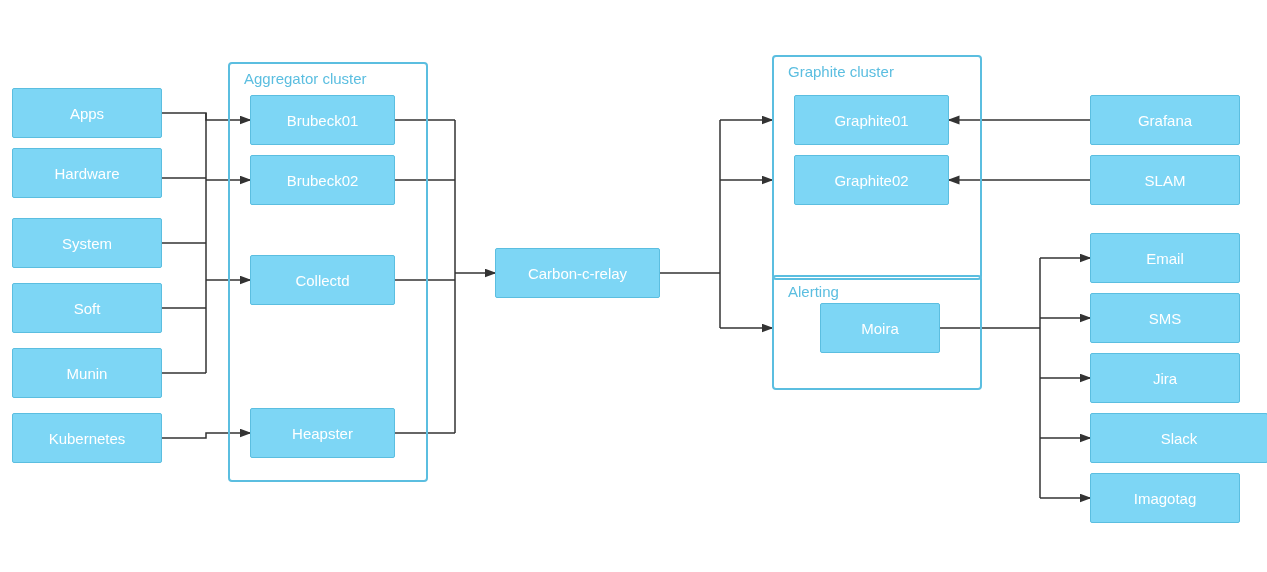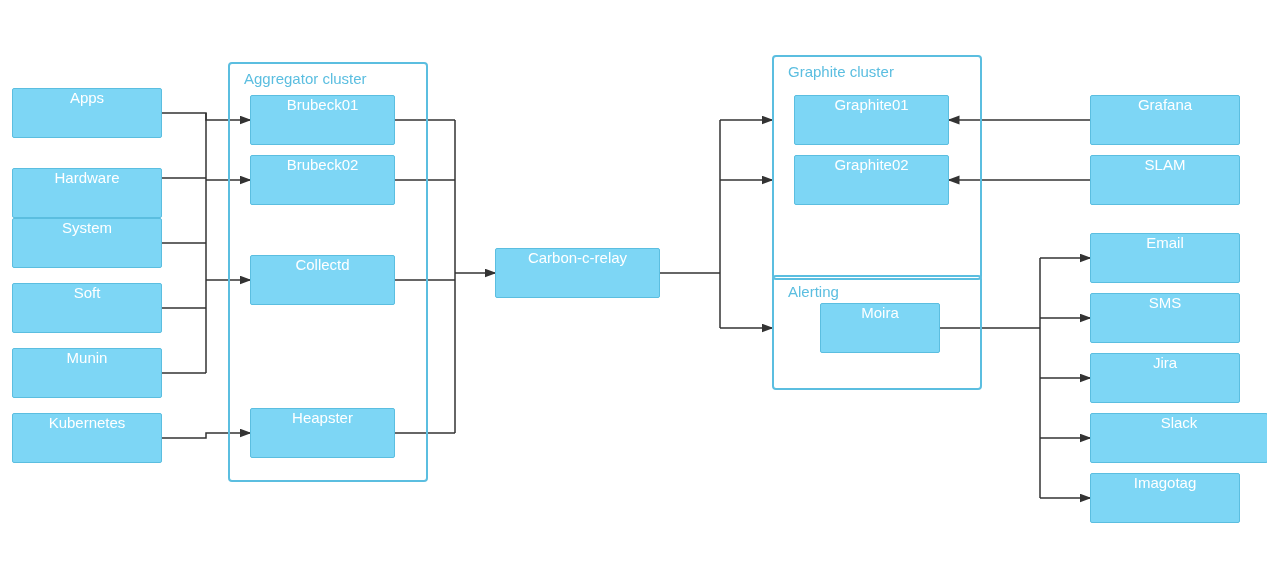--- a/index.html
+++ b/index.html
@@ -16,20 +16,21 @@
       top: 0; left: 0;
       width: 1267px;
       height: 572px;
     }
     .node {
       position: absolute;
       background: #7dd6f5;
       border: 1.5px solid #5bbee0;
       border-radius: 2px;
       display: flex;
+      align-items: center;
       justify-content: center;
       font-size: 15px;
       color: #fff;
       font-weight: 400;
     }
     .cluster-box {
       position: absolute;
       border: 2px solid #5bbee0;
       border-radius: 4px;
       background: transparent;
@@ -142,21 +143,21 @@
     <span class="cluster-label">Graphite cluster</span>
   </div>
 
   <div class="cluster-box" style="left:772px; top:275px; width:210px; height:115px;">
     <span class="cluster-label">Alerting</span>
   </div>
 
   <div class="node" style="left:12px; top:88px; width:150px; height:50px;">
     <span>Apps</span>
   </div>
-  <div class="node" style="left:12px; top:168px; width:150px; height:50px;">
+  <div class="node" style="left:12px; top:148px; width:150px; height:50px;">
     <span>Hardware</span>
   </div>
   <div class="node" style="left:12px; top:218px; width:150px; height:50px;">
     <span>System</span>
   </div>
   <div class="node" style="left:12px; top:348px; width:150px; height:50px;">
     <span>Munin</span>
   </div>
   <div class="node" style="left:12px; top:283px; width:150px; height:50px;">
     <span>Soft</span>

